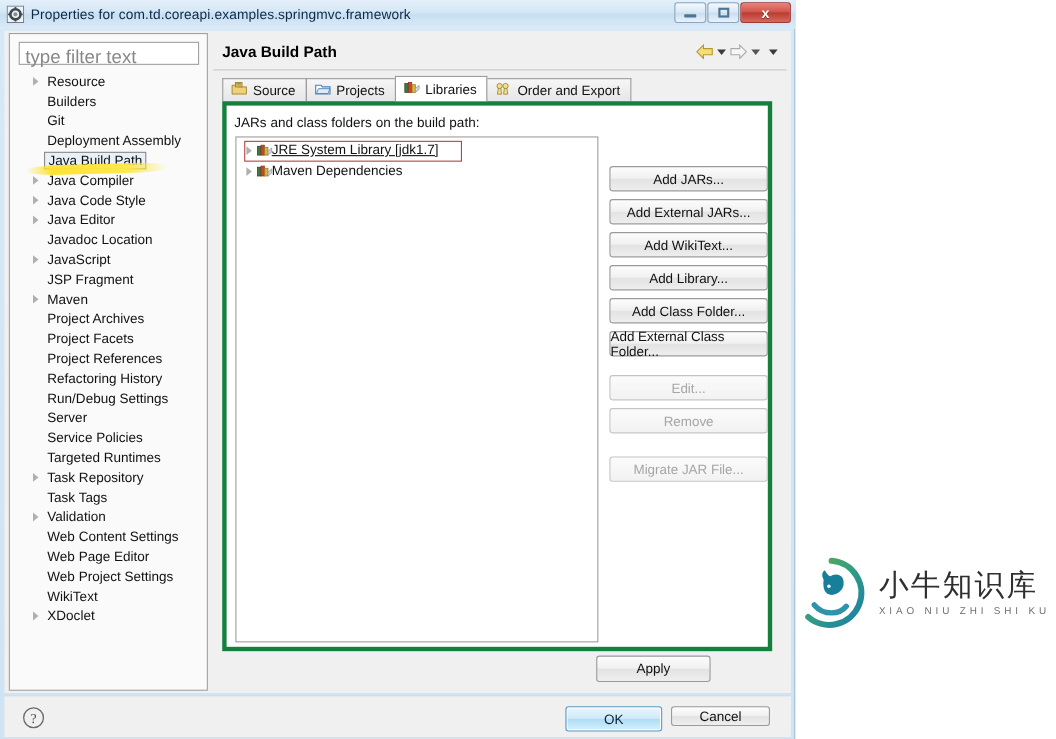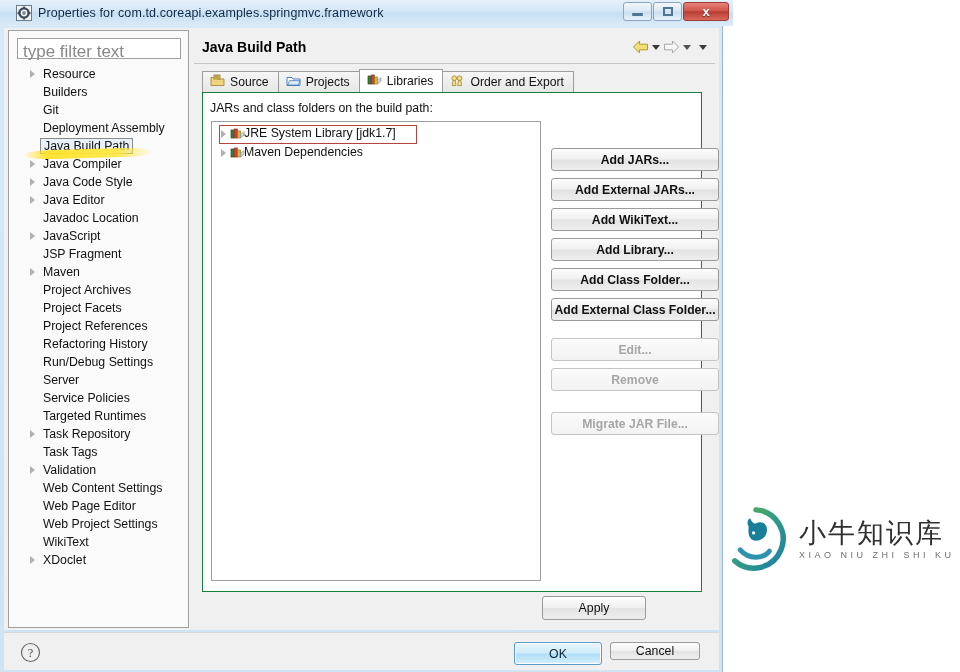--- a/index.html
+++ b/index.html
@@ -14,21 +14,21 @@
   
   .window {
     position: absolute; left: 0; top: 0; width: 723px; height: 672px;
     background: linear-gradient(to bottom, #d7e9f6 0%, #cfe3f3 100%);
     border-right: 1px solid #9ab8d4;
     box-sizing: border-box;
   }
   .titlebar {
     position: absolute; left:0; top:0; width: 723px; height: 26px;
     background: linear-gradient(to bottom, #e4f0fa 0%, #d3e6f6 45%, #c6dff2 50%, #dbeaf8 100%);
-    display: flex; align-items: center; padding-left: 10px;
+    display: flex; align-items: center;
   }
   .title-icon {
     width: 16px; height: 16px; margin-left: 6px; margin-right: 6px;
     flex: 0 0 auto; position: relative;
   }
   .title-text {
     font-size: 12.5px; color: #0c2a47; white-space: nowrap;
     letter-spacing: .1px;
   }
   .winbtns { position: absolute; right: 4px; top: 2px; display: flex; gap: 1px; }
@@ -112,21 +112,21 @@
     background: linear-gradient(to bottom,#f6f6f6 0%, #e6e6e6 100%);
     display: flex; align-items: center; gap: 5px;
     padding: 0 9px 0 7px; font-size: 12.2px; color: #111; margin-right: -1px;
     position: relative;
   }
   .tab.active {
     background: #ffffff; height: 23px; z-index: 5;
   }
   .tabsheet {
     position: absolute; left: 8px; top: 62px; width: 500px; height: 500px;
-    background: #ffffff; border: 1px solid #15803d; box-sizing: border-box; z-index: 1;
+    background: #ffffff; border: 4px solid #15803d; box-sizing: border-box; z-index: 1;
   }
   .tabsheet-label {
     position: absolute; left: 7px; top: 8px; font-size: 12.3px; color: #111;
   }
   .listbox {
     position: absolute; left: 8px; top: 28px; width: 330px; height: 460px;
     background: #ffffff; border: 1px solid #9e9e9e; box-sizing: border-box;
   }
   .lib-row {
     position: relative; height: 19px; line-height: 19px;
@@ -138,26 +138,25 @@
     border-top:4px solid transparent;border-bottom:4px solid transparent;
   }
   .lib-row .libicon { position: absolute; left: 18px; top: 3px; }
   .red-annot {
     position: absolute; left: 7px; top: 1px; width: 198px; height: 19px;
     border: 1px solid #b4443c; box-sizing: border-box; pointer-events: none;
   }
 
   .btncol { position: absolute; left: 348px; top: 55px; width: 154px; }
   .ebtn {
-    width: 168px; height: 23px; margin-bottom: 7px;
+    width: 144px; height: 23px; margin-bottom: 7px;
     border: 1px solid #9a9a9a; border-radius: 3px; box-sizing: border-box;
     background: linear-gradient(to bottom,#fdfdfd 0%, #f0f0f0 48%, #e3e3e3 52%, #eeeeee 100%);
     font-size: 12.2px; color: #111; display:flex; align-items:center; justify-content:center;
     font-family: "Liberation Sans", sans-serif;
-    font-weight: bold;
   }
   .ebtn.disabled { color: #a6a6a6; background: linear-gradient(to bottom,#fbfbfb 0%,#f2f2f2 100%); border-color:#c4c4c4; }
   .ebtn.gap { margin-top: 17px; }
   .ebtn.gap2 { margin-top: 21px; }
 
   .apply-wrap { position: absolute; left: 348px; top: 566px; }
   .applybtn {
     width: 104px; height: 24px;
     border: 1px solid #9a9a9a; border-radius: 3px; box-sizing:border-box;
     background: linear-gradient(to bottom,#fdfdfd 0%, #f0f0f0 48%, #e3e3e3 52%, #eeeeee 100%);
@@ -317,21 +316,21 @@
                 </svg></span>
               <span>Order and Export</span>
             </div>
           </div>
 
         <div class="tabsheet">
           <div class="tabsheet-label">JARs and class folders on the build path:</div>
 
           <div class="listbox">
             <div id="lib-rows">
-                <div class="lib-row" style="margin-top: 2px;"><span class="twisty"></span><span class="libicon"><svg width="15" height="13" viewBox="0 0 15 13">
+                <div class="lib-row" style="margin-top: 2px; text-decoration: underline;"><span class="twisty"></span><span class="libicon"><svg width="15" height="13" viewBox="0 0 15 13">
                       <rect x="1" y="3" width="3" height="8" fill="#3f7a3f" stroke="#27511f" stroke-width=".7"></rect>
                       <rect x="4.3" y="2" width="3" height="9" fill="#c9452f" stroke="#8c2e1e" stroke-width=".7"></rect>
                       <rect x="7.6" y="4" width="3" height="7" fill="#e0b23c" stroke="#9c7a1b" stroke-width=".7"></rect>
                       <path d="M10.6 11 L14 8.2 L14 4.6 L10.6 7.4 Z" fill="#cfd6dc" stroke="#8c98a3" stroke-width=".7"></path>
                     </svg></span><span>JRE System Library [jdk1.7]</span><span class="red-annot"></span></div>
                 <div class="lib-row" style="margin-top: 0px;"><span class="twisty"></span><span class="libicon"><svg width="15" height="13" viewBox="0 0 15 13">
                       <rect x="1" y="3" width="3" height="8" fill="#3f7a3f" stroke="#27511f" stroke-width=".7"></rect>
                       <rect x="4.3" y="2" width="3" height="9" fill="#c9452f" stroke="#8c2e1e" stroke-width=".7"></rect>
                       <rect x="7.6" y="4" width="3" height="7" fill="#e0b23c" stroke="#9c7a1b" stroke-width=".7"></rect>
                       <path d="M10.6 11 L14 8.2 L14 4.6 L10.6 7.4 Z" fill="#cfd6dc" stroke="#8c98a3" stroke-width=".7"></path>

